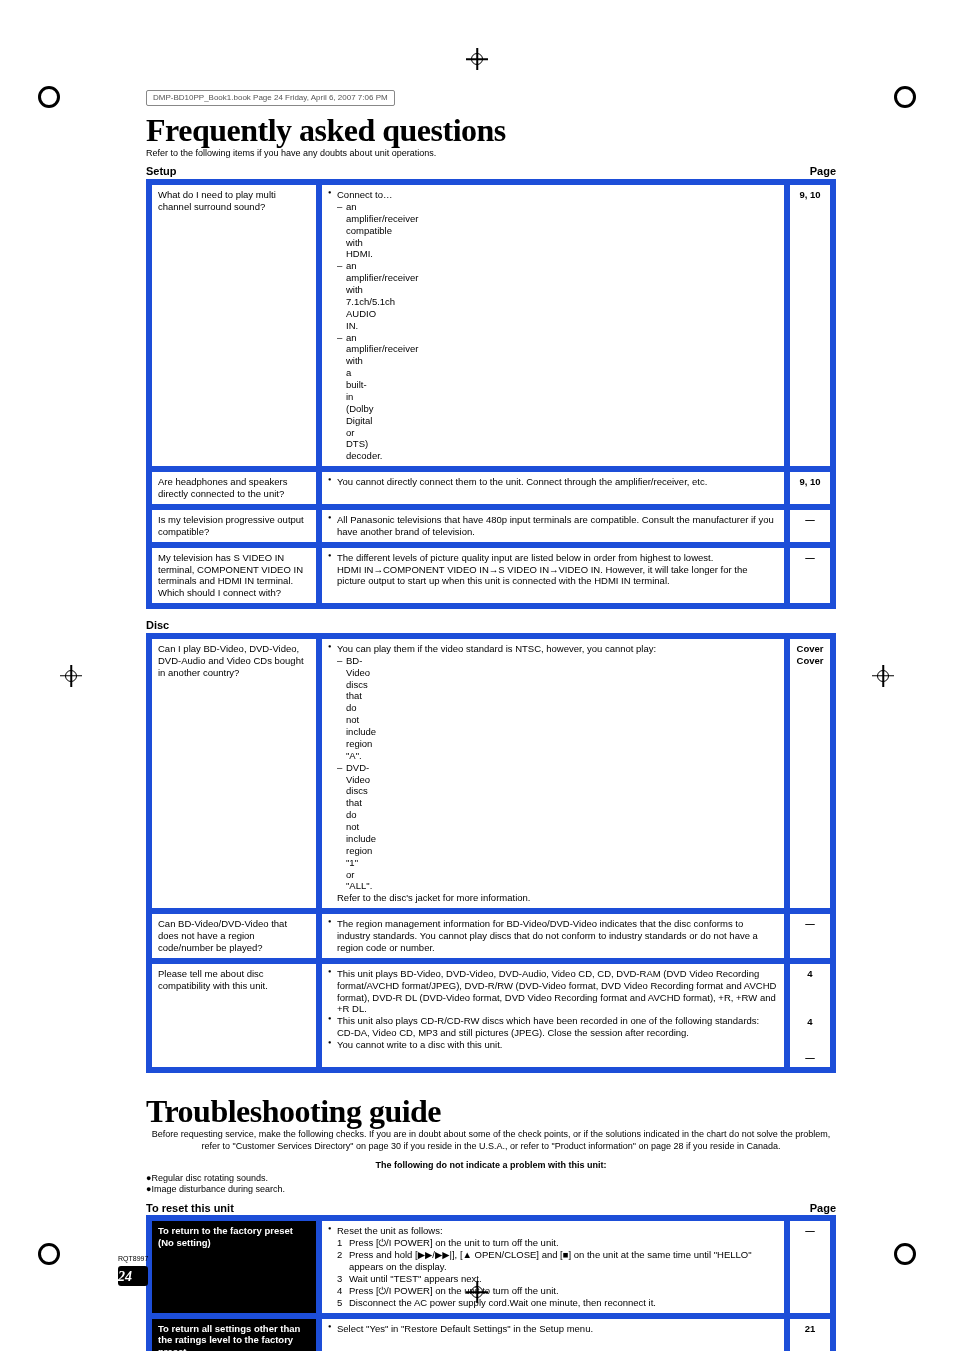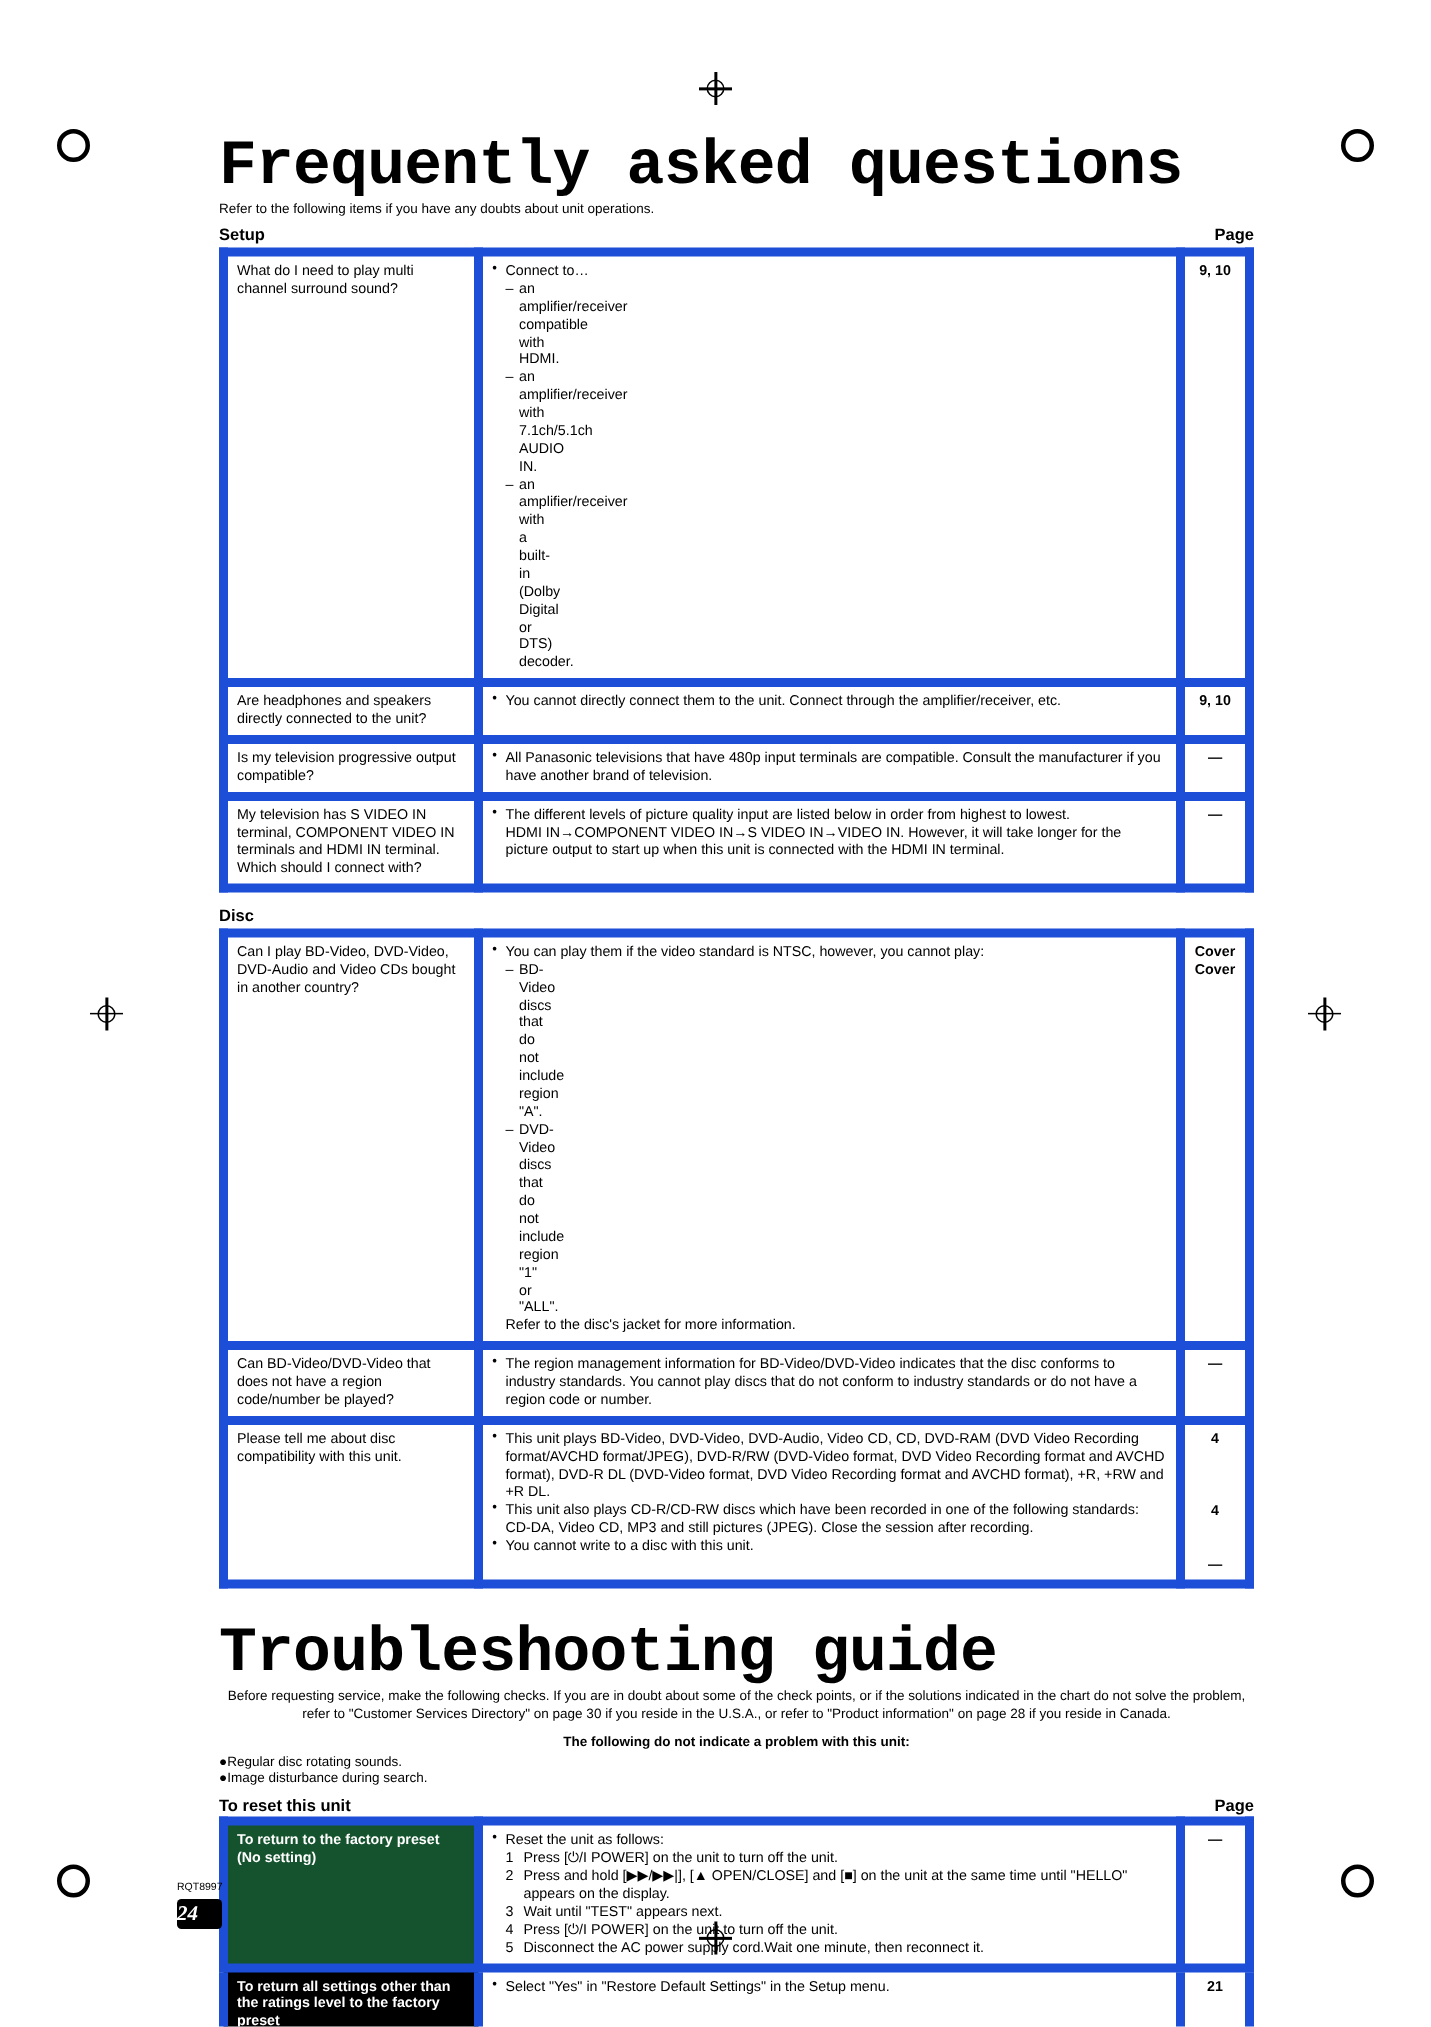--- a/index.html
+++ b/index.html
@@ -40,23 +40,23 @@
     font-size: 11px;
     letter-spacing: -0.2px;
     font-style: italic;
   }
   .reference-bar .arrows { font-weight: 900; letter-spacing: -2px; }
   .reference-bar .ref-sub {
     font-weight: 700;
     font-size: 10px;
   }
   .big-title {
-    font-family: Liberation Mono, monospace;
+    font-family: Liberation Serif, serif;
     font-weight: 900;
-    font-size: 42px;
+    font-size: 32px;
     letter-spacing: -0.5px;
     line-height: 1;
     margin-bottom: 2px;
   }
   .subtitle-note {
     font-size: 9px;
     margin-bottom: 4px;
   }
   .section-head {
     display: flex;
@@ -149,20 +149,23 @@
   </div>
 <div class="aimmark left">
     <span class="ring"></span>
   </div>
 <div class="aimmark right">
     <span class="ring"></span>
   </div>
 
 <div class="page-inner">
 
+  <div class="book-header-row">
+    <span class="book-header">DMP-BD10PP_Book1.book  Page 24  Friday, April 6, 2007  7:06 PM</span>
+  </div>
 
 
   <div class="big-title">Frequently asked questions</div>
   <div class="subtitle-note">Refer to the following items if you have any doubts about unit operations.</div>
 
   <div class="section-head">
     <span>Setup</span>
     <span>Page</span>
   </div>
   <table class="faq">
@@ -270,21 +273,21 @@
   <div class="bullet-note">●<span>Regular disc rotating sounds.</span></div>
   <div class="bullet-note">●<span>Image disturbance during search.</span></div>
 
   <div class="section-head" style="margin-top:6px;">
     <span>To reset this unit</span>
     <span>Page</span>
   </div>
   <table class="faq">
     <tbody>
         <tr>
-      <td class="q" style="background:#14532d;color:#fff;font-weight:700;">To return to the factory preset (No setting)</td>
+      <td class="q" style="background:#000000;color:#fff;font-weight:700;">To return to the factory preset (No setting)</td>
       <td class="a">
         <ul>
               <li>Reset the unit as follows:</li>
             </ul>
         <ol style="padding-left:9px;">
           <li><span class="num">1</span><span>Press [⏻/I POWER] on the unit to turn off the unit.</span></li>
           <li><span class="num">2</span><span>Press and hold [▶▶/▶▶|], [▲ OPEN/CLOSE] and [■] on the unit at the same time until "HELLO" appears on the display.</span></li>
           <li><span class="num">3</span><span>Wait until "TEST" appears next.</span></li>
           <li><span class="num">4</span><span>Press [⏻/I POWER] on the unit to turn off the unit.</span></li>
           <li><span class="num">5</span><span>Disconnect the AC power supply cord.Wait one minute, then reconnect it.</span></li>

